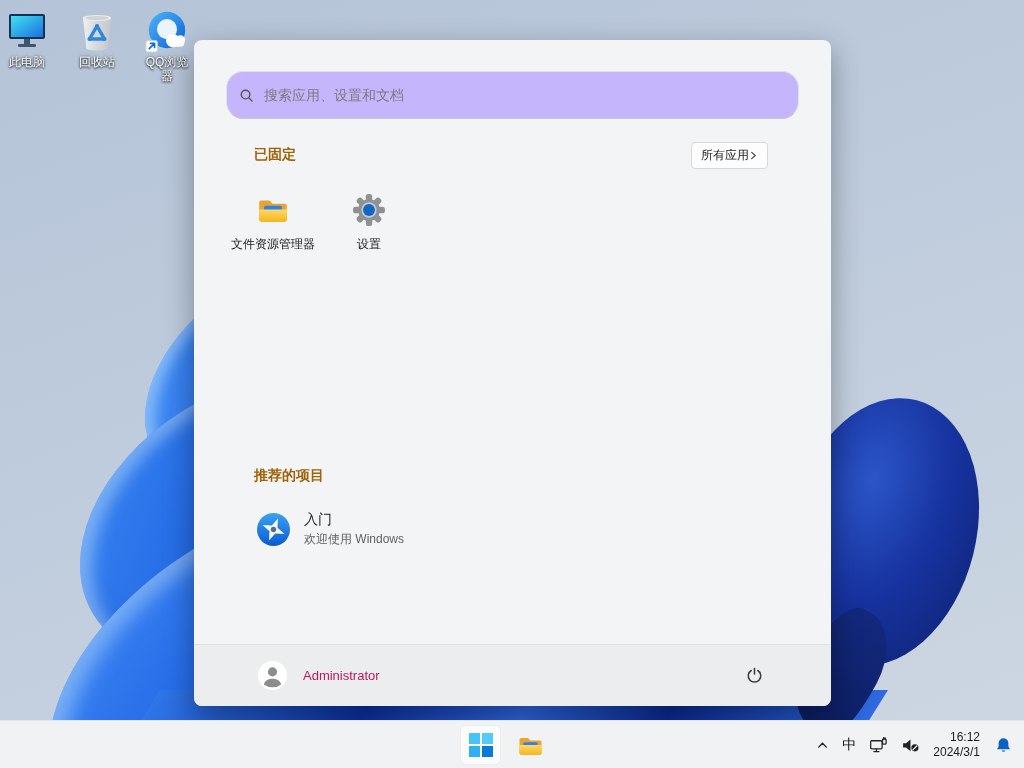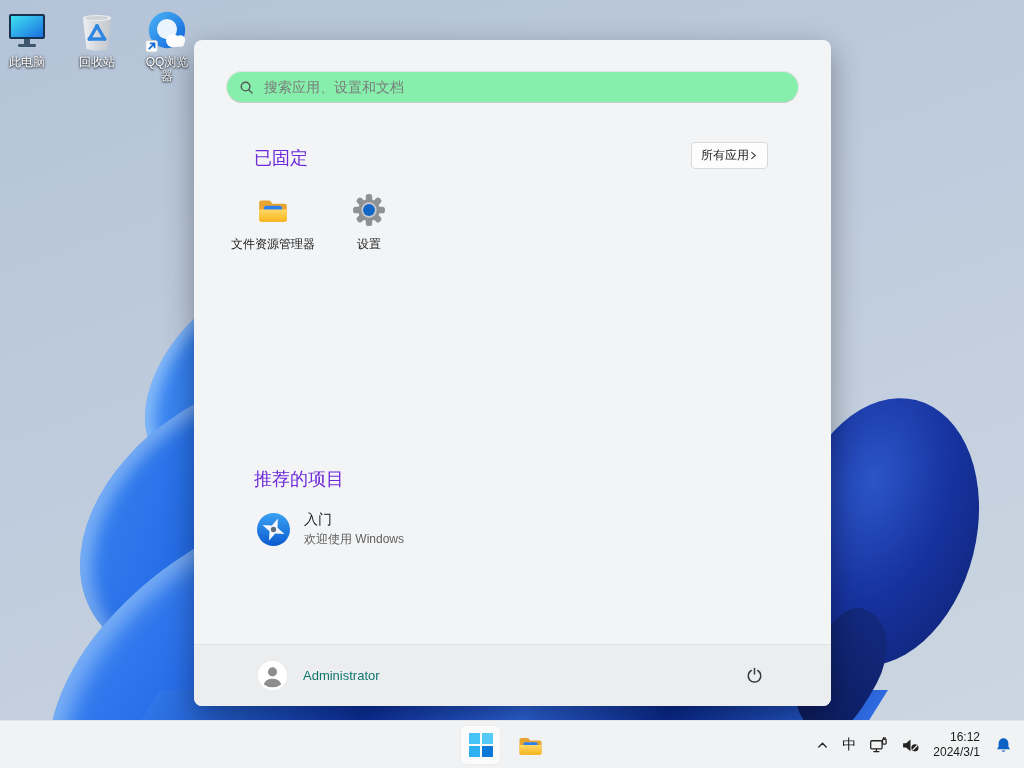--- a/index.html
+++ b/index.html
@@ -28,46 +28,46 @@
       background:linear-gradient(#13297e,#0c1d60);}
   
   .desktop-icons{position:absolute;left:4px;top:8px;width:72px;display:flex;gap:24px;}
   .desktop-icon{display:flex;flex-direction:column;align-items:center;gap:2px;cursor:default;}
   .desktop-icon .glyph{width:46px;height:46px;display:flex;align-items:center;justify-content:center;}
   .desktop-icon .dlabel{font-size:12px;color:#fff;text-align:center;line-height:1.15;
       text-shadow:0 1px 2px rgba(0,0,0,.85),0 0 3px rgba(0,0,0,.6);}
   
   .start-menu{position:absolute;left:194px;top:40px;width:637px;height:666px;border-radius:8px;
       background:#f3f4f6;box-shadow:0 10px 30px rgba(0,0,0,.35);overflow:hidden;}
-  .search-box{position:absolute;left:32px;top:31px;width:573px;height:32px;border-radius:17px;
-      background:#86efac;border:1px solid #e2e2e2;border-bottom-color:#c9c9c9;box-sizing:border-box;
+  .search-box{position:absolute;left:32px;top:31px;width:573px;height:48px;border-radius:17px;
+      background:#c4b5fd;border:1px solid #e2e2e2;border-bottom-color:#c9c9c9;box-sizing:border-box;
       display:flex;align-items:center;padding:0 12px;gap:8px;}
   .search-box input{border:none;outline:none;flex:1;font-size:14px;background:transparent;
       font-family:inherit;color:#333;}
   .search-box input::placeholder{color:#7b7b7b;}
-  .sec-head{position:absolute;font-size:18px;font-weight:400;color:#6d28d9;}
+  .sec-head{position:absolute;font-size:14px;font-weight:700;color:#a16207;}
   .head-pinned{left:60px;top:106px;}
   .head-reco{left:60px;top:427px;text-align:right;}
   .all-apps-btn{position:absolute;left:497px;top:102px;height:25px;padding:0 9px;border-radius:4px;
       background:#fdfdfd;border:1px solid #d8d8d8;display:flex;align-items:center;
       font-size:12px;color:#1a1a1a;cursor:pointer;}
   .pinned-grid{position:absolute;left:31px;top:148px;display:flex;}
   .app-tile{width:96px;height:84px;display:flex;flex-direction:column;align-items:center;
       justify-content:flex-start;gap:8px;border-radius:4px;cursor:pointer;padding-top:4px;}
   .app-tile .alabel{font-size:12px;color:#191919;white-space:nowrap;}
   .reco-item{position:absolute;left:48px;top:465px;width:280px;height:48px;display:flex;
       align-items:center;gap:14px;border-radius:4px;cursor:pointer;padding-left:15px;}
   .reco-text{display:flex;flex-direction:column;gap:2px;}
   .reco-title{font-size:14px;color:#191919;}
   .reco-sub{font-size:12px;color:#616161;}
   .user-bar{position:absolute;left:0;bottom:0;width:100%;height:62px;background:#ebedef;
       border-top:1px solid #e0e1e3;box-sizing:border-box;display:flex;align-items:center;
       padding:0 60px 0 64px;}
   .user-chip{display:flex;align-items:center;gap:16px;cursor:pointer;}
-  .user-name{font-size:13px;color:#0f766e;}
+  .user-name{font-size:13px;color:#be185d;}
   .power-btn{margin-left:auto;width:34px;height:34px;border-radius:4px;display:flex;
       align-items:center;justify-content:center;cursor:pointer;}
   
   .taskbar{position:absolute;left:0;bottom:0;width:100%;height:48px;background:#f0f2f3;
       border-top:1px solid #e3e5e6;box-sizing:border-box;}
   .tb-center{position:absolute;left:50%;top:0;height:48px;transform:translateX(-52px);
       display:flex;align-items:center;gap:9px;}
   .start-btn{width:41px;height:40px;border-radius:6px;background:#fbfbfc;border:1px solid #ededee;
       box-sizing:border-box;display:flex;align-items:center;justify-content:center;cursor:pointer;}
   .win-logo{display:grid;grid-template-columns:11px 11px;grid-template-rows:11px 11px;gap:2px;}

